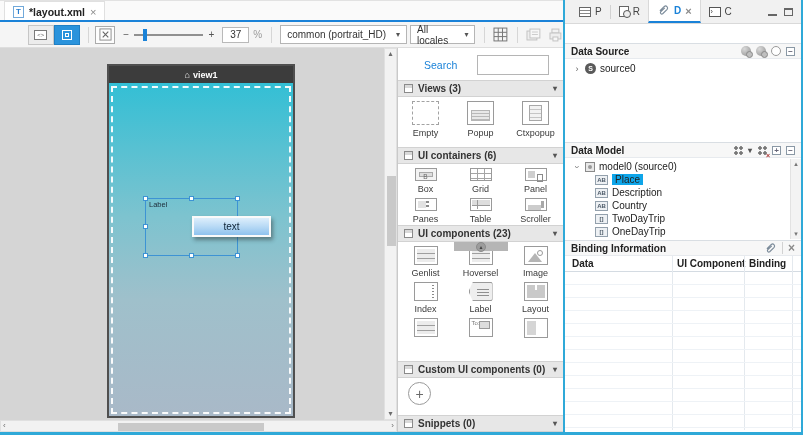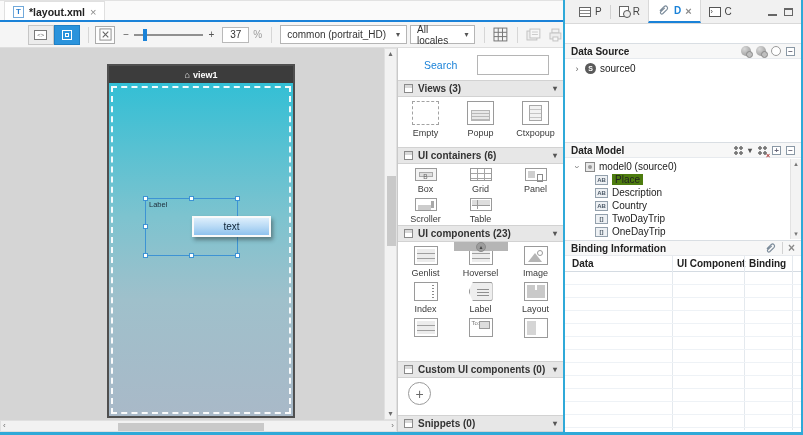--- a/index.html
+++ b/index.html
@@ -118,21 +118,21 @@
 .boxmini{width:9px;height:9px;border:1px solid #8a98a5;color:#667;font-size:8px;line-height:7px;text-align:center;background:#fff}
 .dotgrid{width:10px;height:10px;background:radial-gradient(circle at 3px 3px,#777 1.5px,transparent 2px),radial-gradient(circle at 8px 3px,#777 1.5px,transparent 2px),radial-gradient(circle at 3px 8px,#777 1.5px,transparent 2px),radial-gradient(circle at 8px 8px,#777 1.5px,transparent 2px);position:relative}
 .dotgrid .xbadge{position:absolute;right:-3px;bottom:-4px;color:#a33;font-size:7px;font-weight:bold}
 .tree-row{position:absolute;display:flex;align-items:center;gap:4px;height:13px;font-size:10px;color:#222}
 .tw{color:#666;font-size:9px;width:8px;text-align:center}
 .tw.open{display:inline-block;transform:rotate(90deg)}
 .s-ico{width:11px;height:11px;border-radius:50%;background:#5a5a5a;color:#fff;font-size:7px;font-weight:bold;text-align:center;line-height:11px}
 .gear-ico{width:10px;height:10px;border:1px solid #8a8a8a;background:#e8e8e8;position:relative}
 .gear-ico::after{content:"";position:absolute;inset:2px;border-radius:50%;background:#9a9a9a}
 .ab-ico{min-width:13px;height:10px;border:1px solid #93a0ac;background:#eef1f4;color:#4a5866;font-size:6px;font-weight:bold;text-align:center;line-height:9px;padding:0 1px}
-.sel-hl{background:#4d7c0f}
+.sel-hl{background:#0ea5e9}
 .mini-scroll{position:absolute;width:11px;background:#f3f3f3;border-left:1px solid #e2e2e2;display:flex;flex-direction:column;align-items:center;justify-content:space-between;color:#777;font-size:7px;padding:1px 0}
 .btable-head{position:absolute;display:flex;font-weight:bold;color:#222;font-size:10px;border-bottom:1px solid #d4dbe2;align-items:center}
 .bt-col-line{position:absolute;width:1px;background:#e4e9ee}
 .bt-row{position:absolute;left:0;width:100%;height:13px;border-bottom:1px solid #eef2f6}
 .clip-svg{width:13px;height:13px}
 </style>
 </head>
 <body>
 
 <div class="abs tabbar">
@@ -273,26 +273,30 @@
     </div>
     <div class="pal-item">
       <div class="pic pic-sm pic-grid"></div>
       <div class="pal-label">Grid</div>
     </div>
     <div class="pal-item">
       <div class="pic pic-sm pic-panel"></div>
       <div class="pal-label">Panel</div>
     </div>
     <div class="pal-item">
+      <div class="pic pic-sm pic-panes"></div>
+      <div class="pal-label">Panes</div>
+    </div>
+    <div class="pal-item">
+      <div class="pic pic-sm pic-table"></div>
+      <div class="pal-label">Table</div>
+    </div>
+    <div class="pal-item">
       <div class="pic pic-sm pic-scroller"></div>
       <div class="pal-label">Scroller</div>
-    </div>
-    <div class="pal-item">
-      <div class="pic pic-sm pic-table"></div>
-      <div class="pal-label">Table</div>
     </div>
   </div>
 
   <div class="sect-head" style="top:177px">
     <span class="sect-ico"></span>
     <span>UI components (23)</span>
     <span class="sect-caret">▾</span>
   </div>
   <div class="pal-grid" style="top:194px;height:99px;grid-auto-rows:36px">
     <div class="pal-item">

